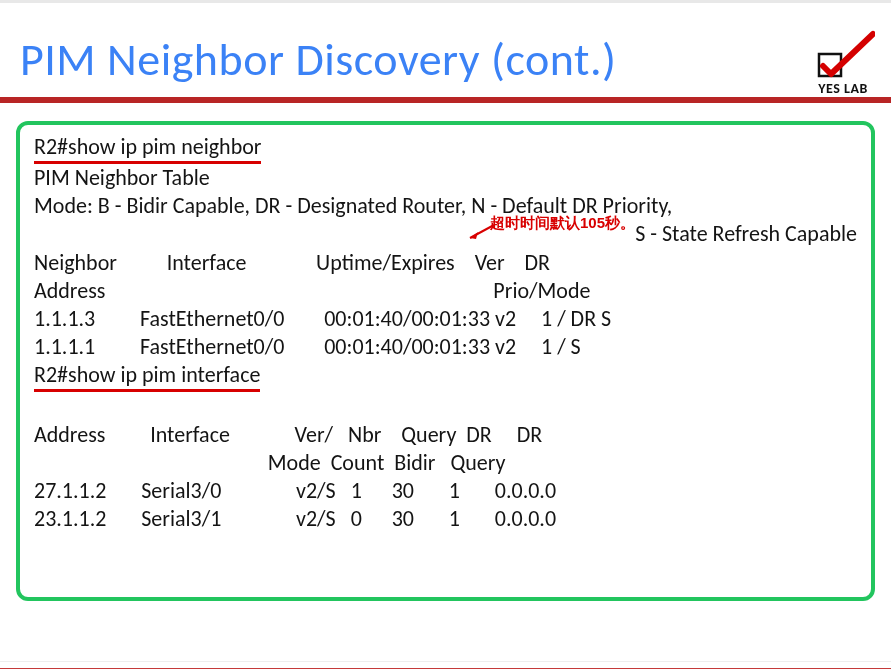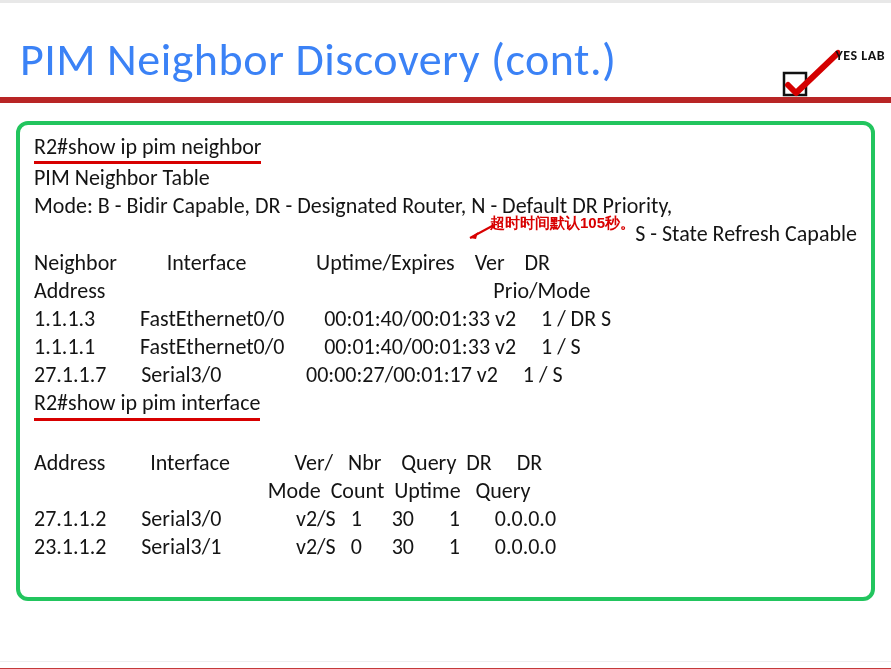--- a/index.html
+++ b/index.html
@@ -25,24 +25,25 @@
   }
   .slide-title {
     font-size: 46px;
     font-weight: 400;
     color: #3b82f6;
     margin: 0;
     letter-spacing: 0.5px;
   }
   .logo {
     position: absolute;
-    right: 6px;
+    right: 16px;
     bottom: -2px;
     display: flex;
-    align-items: flex-start;
+    align-items: center;
+    flex-direction: column;
   }
   .logo-check {
     width: 60px;
     height: 52px;
   }
   .logo-text {
     font-size: 14px;
     font-weight: 700;
     color: #111;
     margin-left: -4px;
@@ -119,27 +120,26 @@
     <div class="row">PIM Neighbor Table</div>
     <div class="row">Mode: B - Bidir Capable, DR - Designated Router, N - Default DR Priority,</div>
     <div class="row indent">S - State Refresh Capable</div>
 
     <div class="row"><span>Neighbor</span><span>          </span><span>Interface</span><span>              </span><span>Uptime/Expires</span><span>    </span><span>Ver</span><span>    </span><span>DR</span></div>
 
     <div class="row"><span>Address</span><span>                                                                              </span><span>Prio/Mode</span></div>
 
     <div class="row"><span>1.1.1.3</span><span>         </span><span>FastEthernet0/0</span><span>        </span><span>00:01:40/00:01:33</span><span> </span><span>v2</span><span>     </span><span>1 / DR S</span></div>
     <div class="row"><span>1.1.1.1</span><span>         </span><span>FastEthernet0/0</span><span>        </span><span>00:01:40/00:01:33</span><span> </span><span>v2</span><span>     </span><span>1 / S</span></div>
-    <div class="row"><span>27.1.1.7</span><span>       </span><span>Serial3/0</span><span>                 </span><span>00:00:27/00:01:17</span><span> </span><span>v2</span><span>     </span><span>1 / S</span></div>
 
     <div class="row"><span class="cmd">R2#show ip pim interface</span></div>
     <div class="row">&nbsp;</div>
 
     <div class="row"><span>Address</span><span>         </span><span>Interface</span><span>             </span><span>Ver/</span><span>   </span><span>Nbr</span><span>    </span><span>Query</span><span>  </span><span>DR</span><span>     </span><span>DR</span></div>
-    <div class="row"><span>                                               </span><span>Mode</span><span>  </span><span>Count</span><span>  </span><span>Uptime</span><span>   </span><span>Query</span></div>
+    <div class="row"><span>                                               </span><span>Mode</span><span>  </span><span>Count</span><span>  </span><span>Bidir</span><span>   </span><span>Query</span></div>
 
     <div class="row"><span>27.1.1.2</span><span>       </span><span>Serial3/0</span><span>               </span><span>v2/S</span><span>   </span><span>1</span><span>      </span><span>30</span><span>       </span><span>1</span><span>       </span><span>0.0.0.0</span></div>
     <div class="row"><span>23.1.1.2</span><span>       </span><span>Serial3/1</span><span>               </span><span>v2/S</span><span>   </span><span>0</span><span>      </span><span>30</span><span>       </span><span>1</span><span>       </span><span>0.0.0.0</span></div>
 
     <svg class="arrow-annot" style="left:446px; top:98px; width:30px; height:18px;" viewBox="0 0 30 18">
       <line x1="28" y1="2" x2="4" y2="15" stroke="#d80000" stroke-width="2"></line>
       <polygon points="4,15 12,9 10,16" fill="#d80000"></polygon>
     </svg>
     <div class="annot" style="left:470px; top:88px;">超时时间默认105秒。</div>
 

